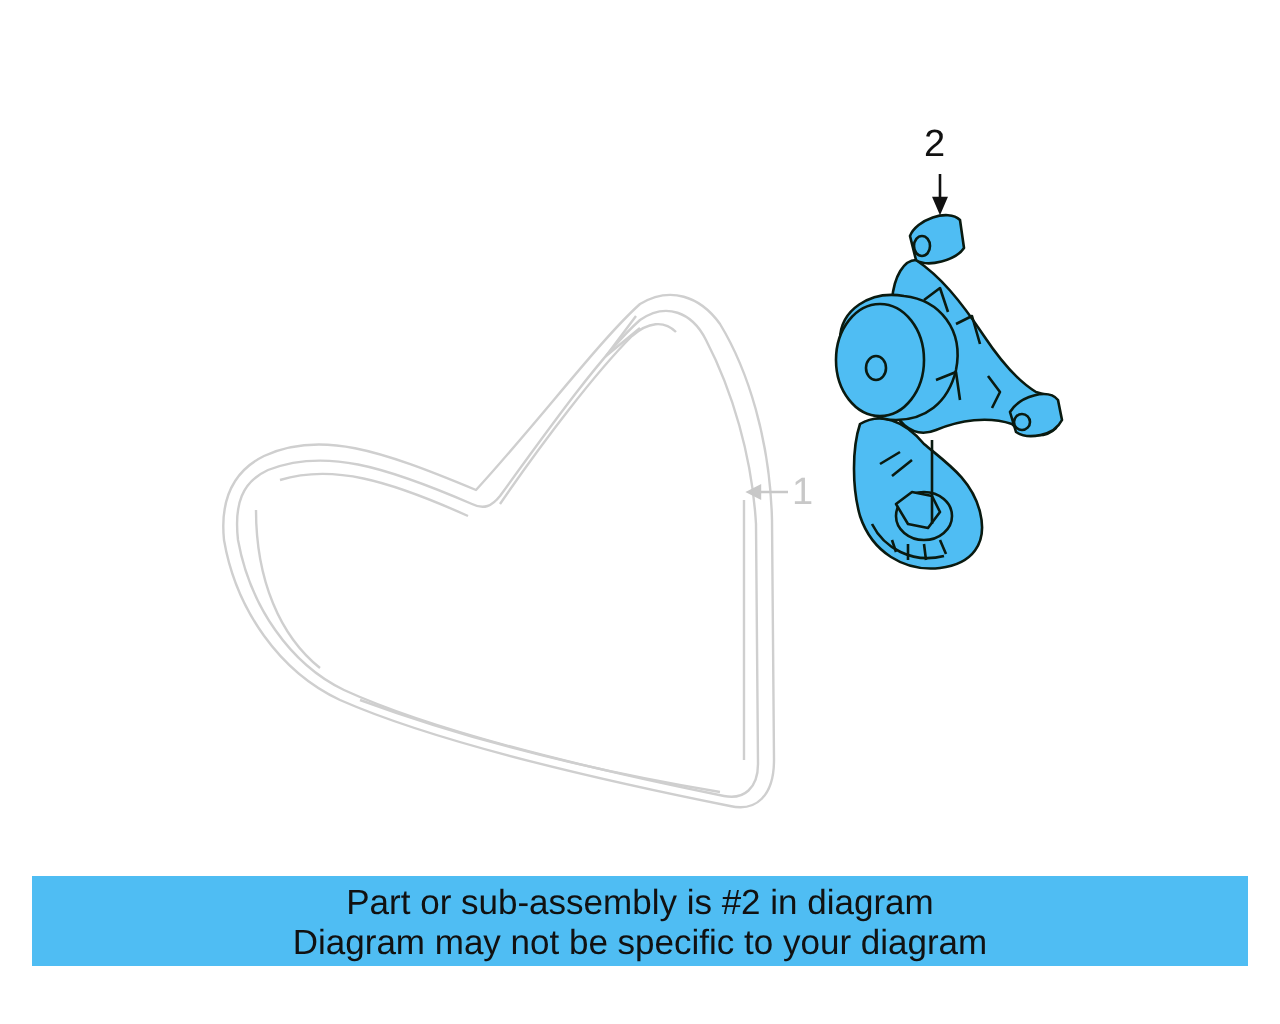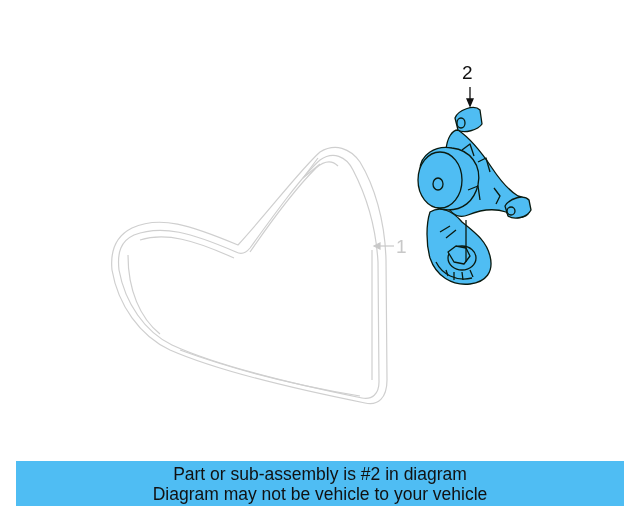--- a/index.html
+++ b/index.html
@@ -2,21 +2,21 @@
 <html><head>
   <meta charset="utf-8">
   <style>
     html, body { margin: 0; padding: 0; background: #ffffff; }
     body { width: 640px; height: 512px; position: relative; overflow: hidden;
            font-family: "Liberation Sans", sans-serif; }
     .diagram { position: absolute; left: 0; top: 0; width: 640px; height: 450px; }
     .callout { position: absolute; font-size: 19px; line-height: 20px; }
     .callout-2 { left: 462px; top: 63px; color: #111111; }
     .callout-1 { left: 396px; top: 237px; color: #c8c8c8; }
-    .banner { position: absolute; left: 16px; top: 461px; width: 608px; height: 45px;
+    .banner { position: absolute; left: 16px; top: 438px; width: 608px; height: 45px;
               background: #4fbdf3; color: #111111; text-align: center;
               font-size: 17.5px; line-height: 20px; padding-top: 3px; box-sizing: border-box; }
     .banner div { white-space: nowrap; }
   </style>
 </head>
 <body>
 
 <div class="diagram">
   <svg width="640" height="450" viewBox="0 0 640 450" xmlns="http://www.w3.org/2000/svg">
 
@@ -66,14 +66,14 @@
       <path d="M470,106 L467,99 L473,99 Z"></path>
     </g>
   </svg>
 </div>
 
 <div class="callout callout-2">2</div>
 <div class="callout callout-1">1</div>
 
 <div class="banner">
   <div>Part or sub-assembly is #2 in diagram</div>
-  <div>Diagram may not be vehicle to your vehicle</div>
+  <div>Diagram may not be specific to your diagram</div>
 </div>
 
 </body></html>

